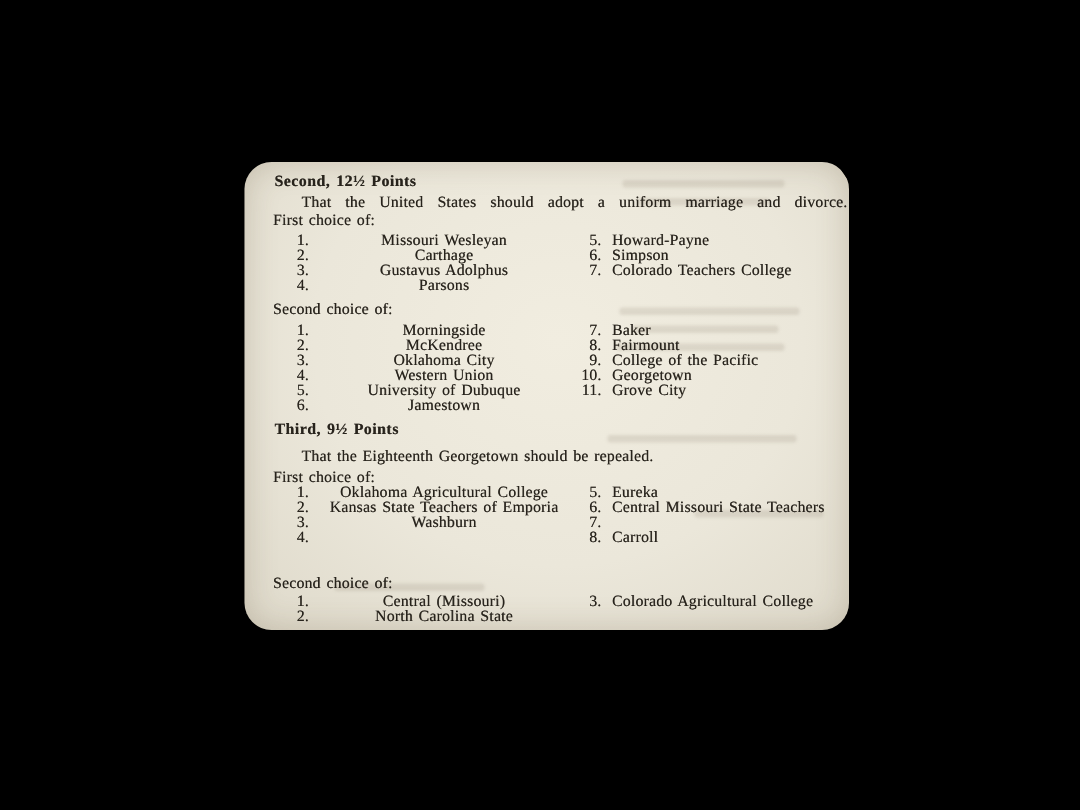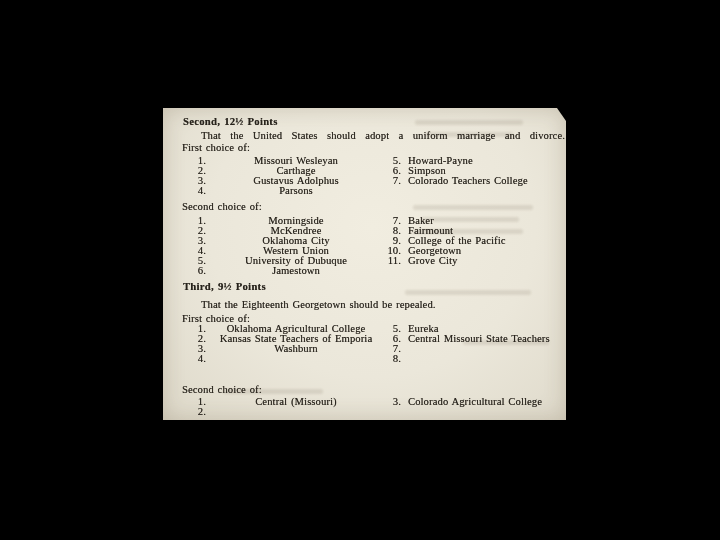--- a/index.html
+++ b/index.html
@@ -2,21 +2,21 @@
 <html><head>
 <meta charset="utf-8">
 <style>
   html,body{margin:0;padding:0;background:#000;}
   body{width:720px;height:540px;position:relative;overflow:hidden;
        font-family:"Liberation Serif", serif;}
   .stage{position:absolute;inset:0;background:#000;}
   .page{position:absolute;left:163px;top:108px;width:403px;height:312px;
         background:radial-gradient(ellipse at 52% 38%, #f1ede0 0%, #ebe7da 55%, #ded9ca 100%);
         color:#27231c;
-        box-shadow:inset 0 0 22px rgba(90,75,45,.22);}
+        box-shadow:inset 0 0 22px rgba(90,75,45,.22);border-radius:18px;}
   .corner-cut{position:absolute;top:0;right:0;width:0;height:0;
         border-top:13px solid #000;border-left:9px solid transparent;}
   .txt{position:absolute;font-size:10.5px;line-height:10px;
         letter-spacing:.15px;word-spacing:1px;
         text-shadow:.2px .2px .35px rgba(38,32,24,.65);}
   .heading{font-weight:bold;letter-spacing:.35px;}
   .stmt{white-space:nowrap;}
   .stmt.justified{white-space:normal;width:364px;text-align:justify;text-align-last:justify;}
   .col .row{display:flex;align-items:flex-start;}
   .num{flex:none;width:17px;text-align:right;}
@@ -183,31 +183,33 @@
       </div>
       <div class="row">
         <span class="num">6.</span>
         <span class="name">Central Missouri State Teach­ers</span>
       </div>
       <div class="row">
         <span class="num">7.</span>
       </div>
       <div class="row">
         <span class="num">8.</span>
+        <span class="name">Carroll</span>
       </div>
     </div>
 
     <div class="txt g4-label">Second choice of:</div>
     <div class="txt col col-left g4-left">
       <div class="row">
         <span class="num">1.</span>
         <span class="name">Central (Missouri)</span>
       </div>
       <div class="row">
         <span class="num">2.</span>
+        <span class="name">North Carolina State</span>
       </div>
     </div>
     <div class="txt col col-right g4-right">
       <div class="row">
         <span class="num">3.</span>
         <span class="name">Colorado Agricultural College</span>
       </div>
     </div>
 
   </div>

